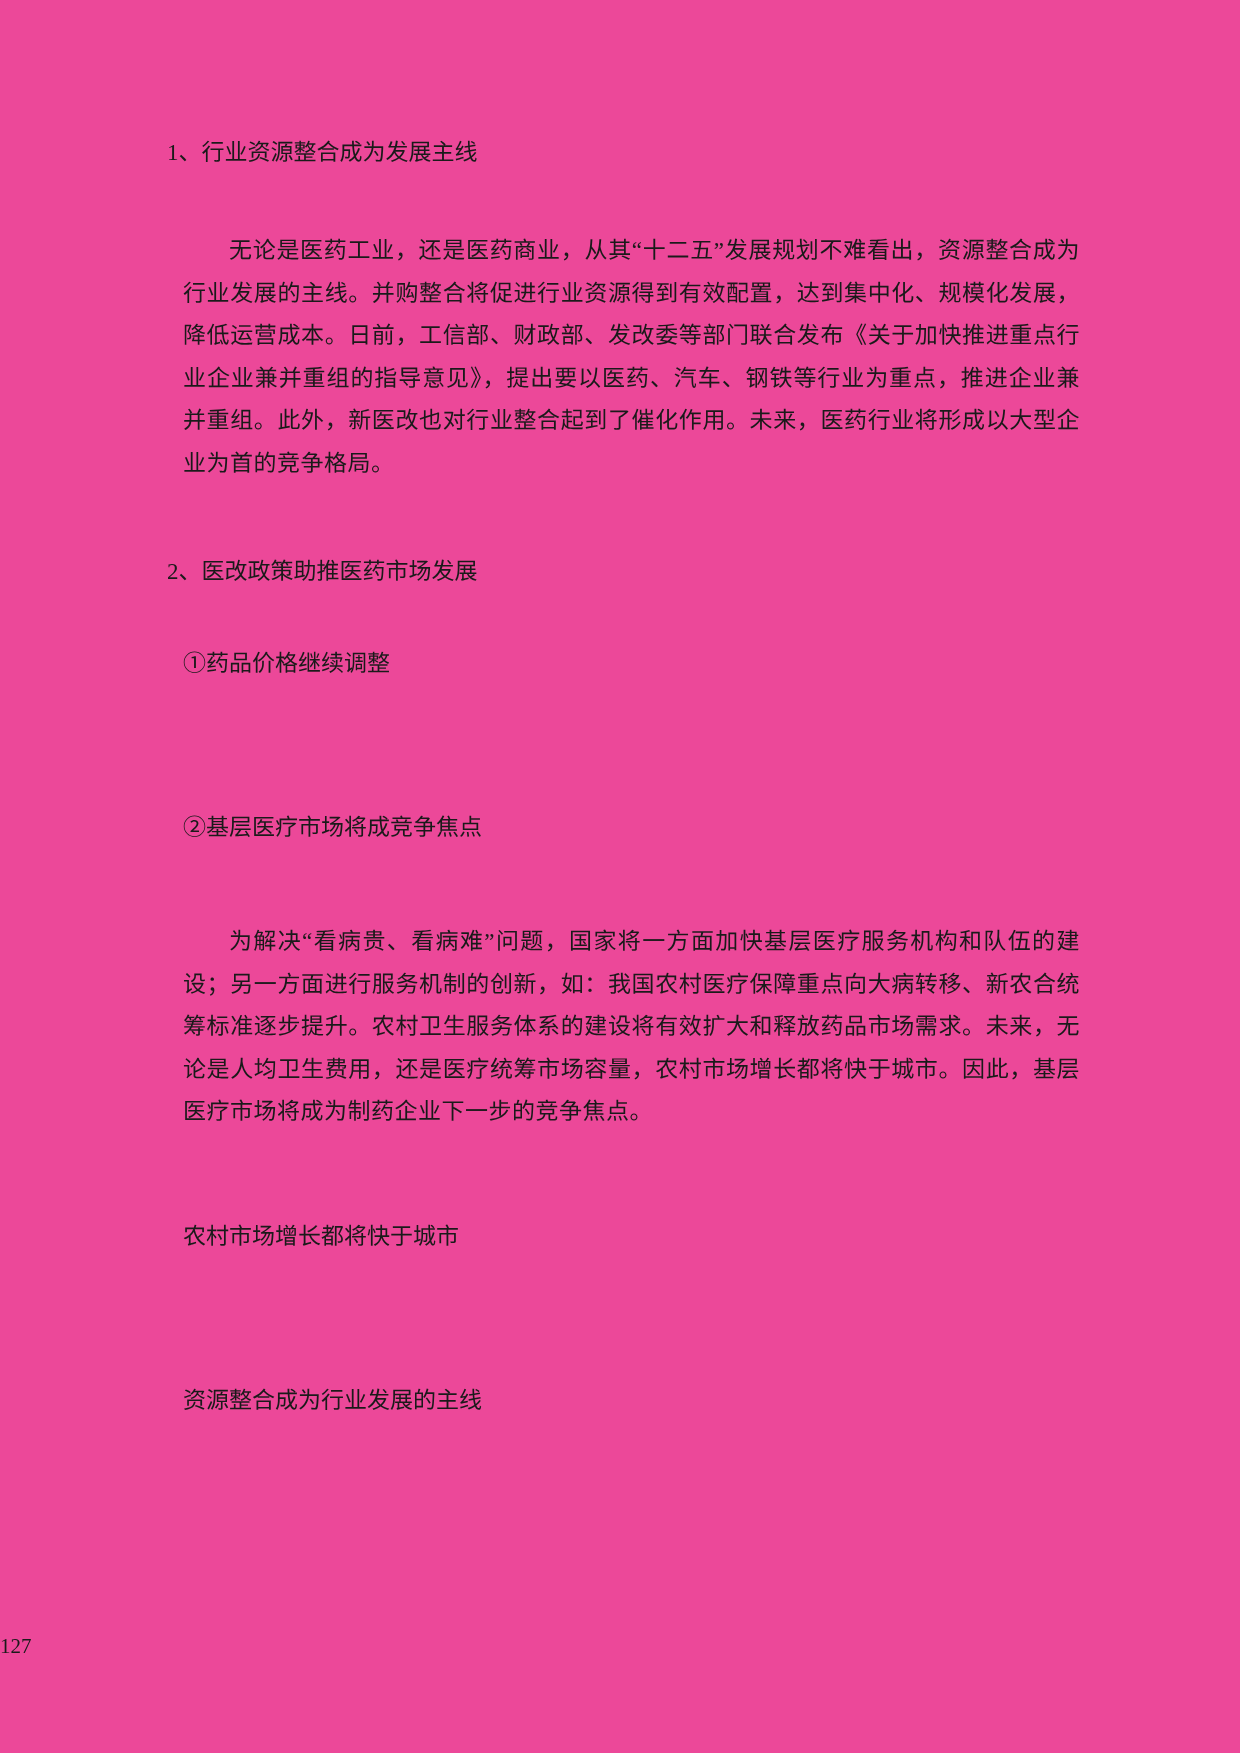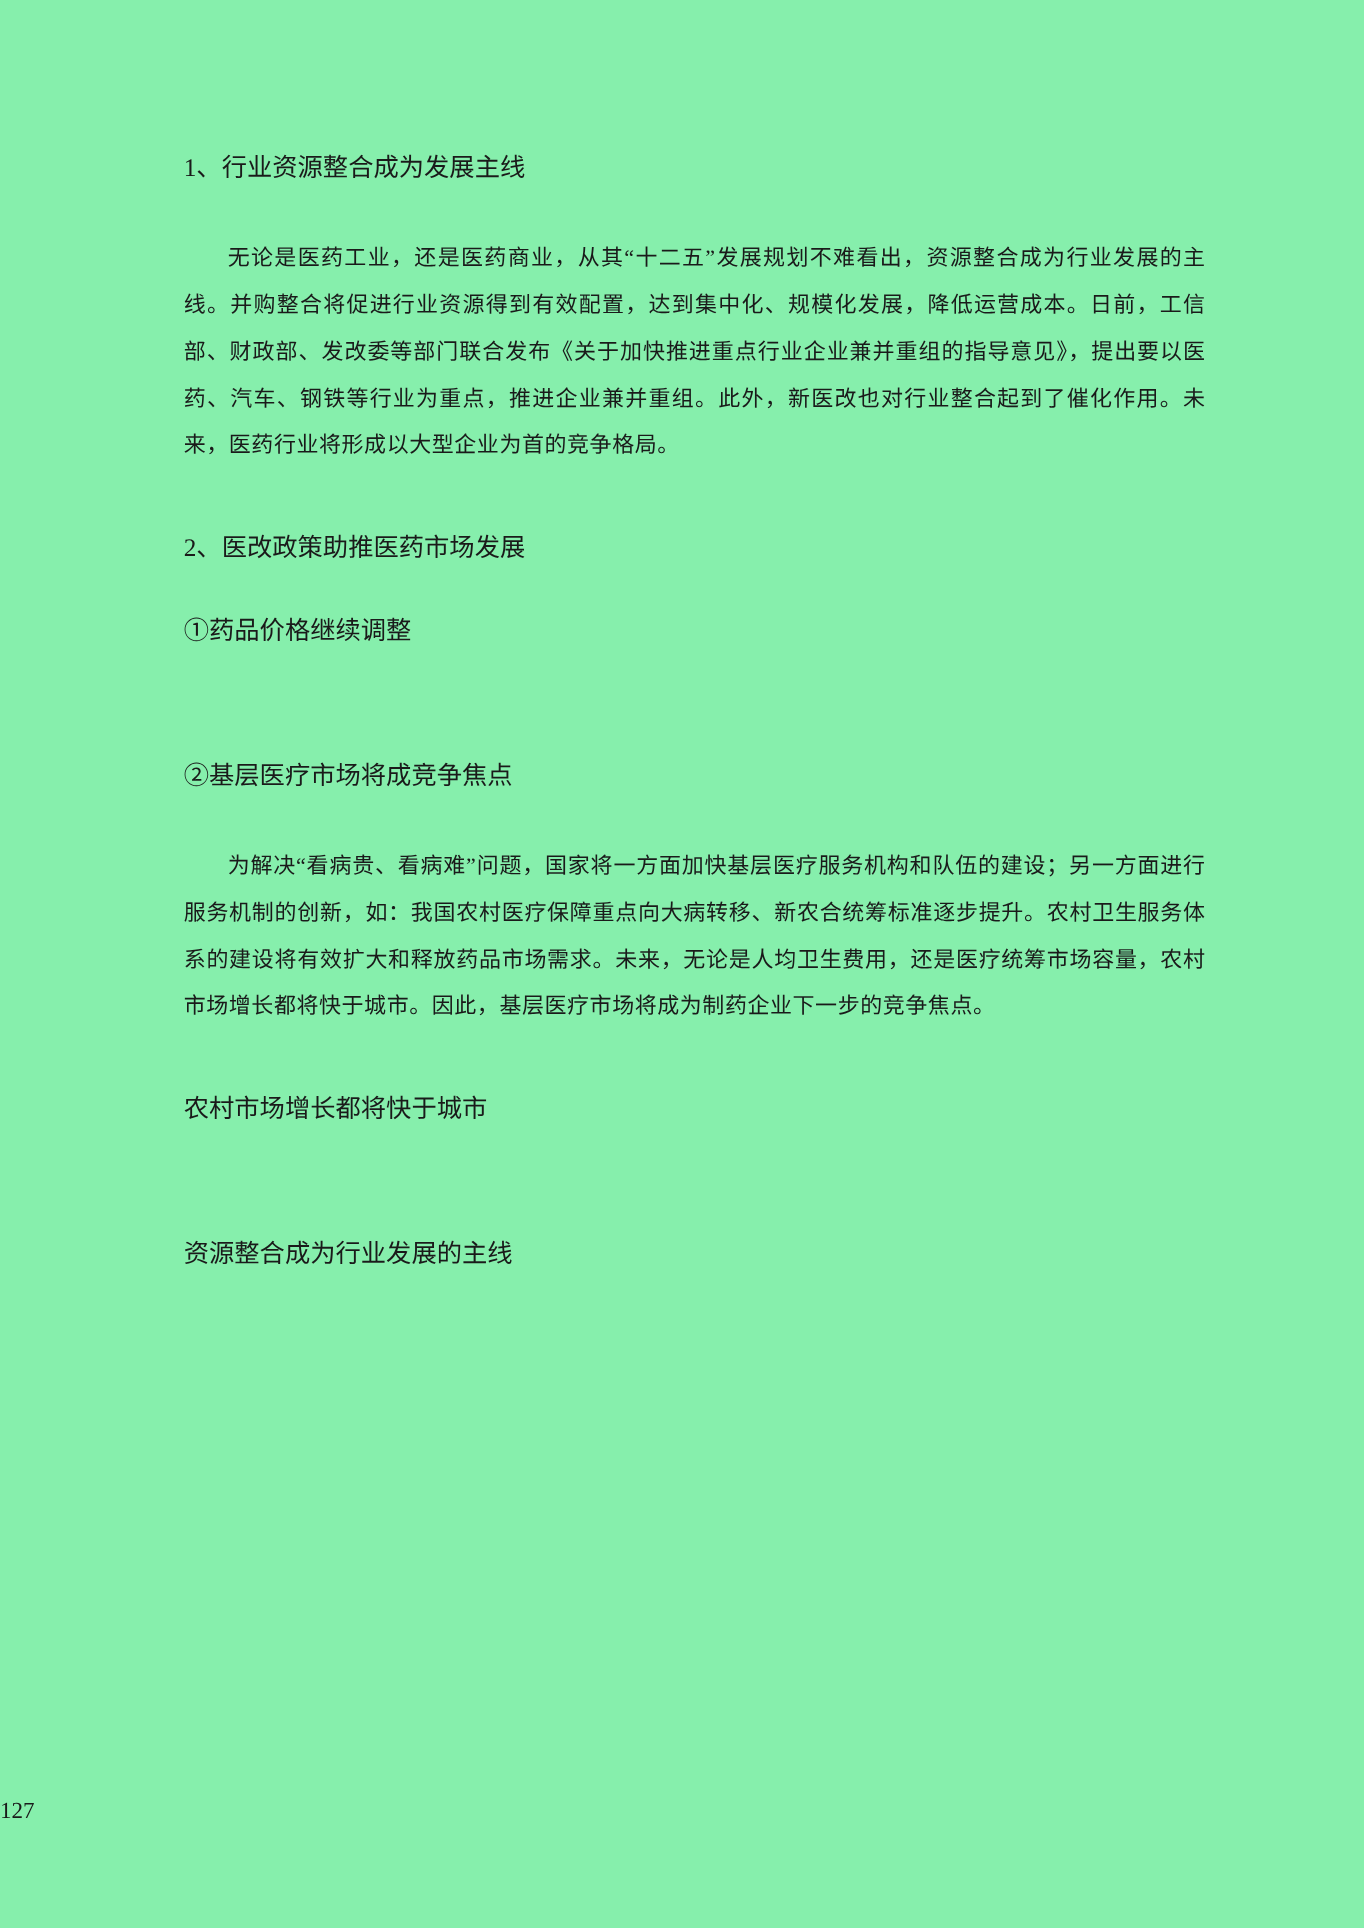--- a/index.html
+++ b/index.html
@@ -13,48 +13,48 @@
     position: relative;
     font-family: "Liberation Serif", "DejaVu Serif", serif;
     color: #1a1a1a;
     overflow: hidden;
   }
   .page {
     position: absolute;
     top: 0; left: 0;
     width: 1240px;
     height: 1753px;
-    background: #86efac;
+    background: #ec4899;
   }
   .content {
     position: absolute;
     top: 138px;
     left: 167px;
     width: 929px;
   }
   .h-num {            
     font-size: 23px;
     line-height: 30px;
     margin: 0 0 0 0;
     padding: 0;
     text-align: left;
     font-weight: normal;
   }
   .h-circ {           
     font-size: 23px;
     line-height: 30px;
-    margin: 0;
+    margin: 16px;
     padding: 0;
     text-align: left;
     font-weight: normal;
   }
   .para {
-    font-size: 20px;
+    font-size: 23px;
     line-height: 42.5px;
-    margin: 0;
+    margin: 16px;
     padding: 0;
     text-align: justify;
     text-justify: inter-character;
     text-indent: 2em;
     letter-spacing: 0.5px;
   }
   .gap-md { height: 46px; }
   .gap-lg { height: 56px; }
   .page-number {
     position: absolute;

